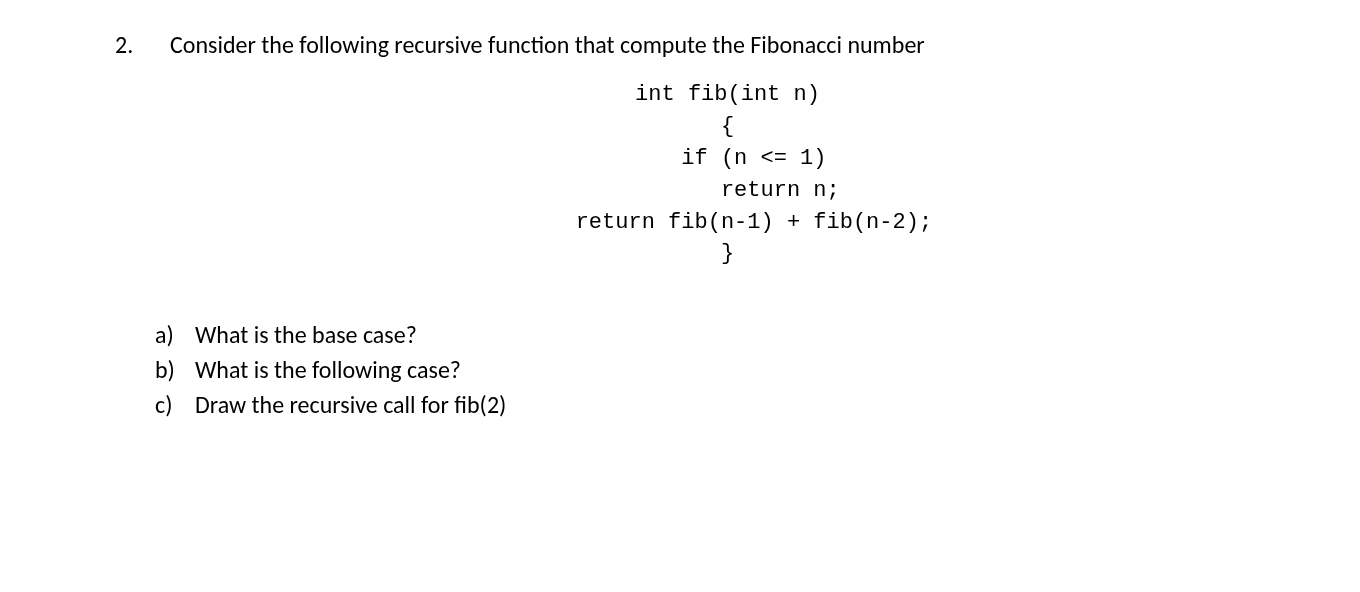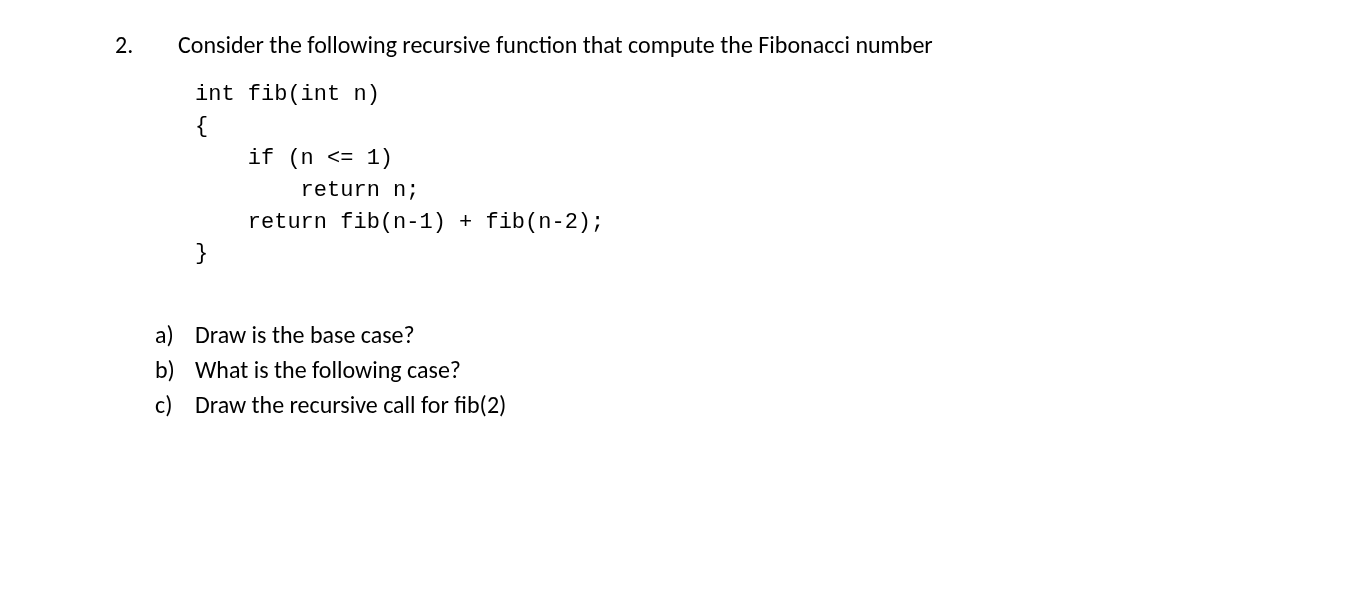--- a/index.html
+++ b/index.html
@@ -21,30 +21,30 @@
       margin-bottom: 20px;
     }
     .question-number {
       width: 55px;
       flex-shrink: 0;
       text-align: left;
       padding-left: 15px;
     }
     .question-text {
       flex: 1;
-      margin-left: 8px;
     }
     .code-block {
       font-family: "Courier New", Courier, monospace;
       font-size: 22px;
       margin-left: 95px;
       margin-top: 12px;
       margin-bottom: 50px;
       line-height: 1.45;
       white-space: pre;
+      text-align: center;
     }
     .subquestions {
       margin-left: 55px;
     }
     .subquestion-line {
       display: flex;
       align-items: flex-start;
       margin-bottom: 6px;
     }
     .subquestion-letter {
@@ -68,21 +68,21 @@
   <div class="code-block"><span>int fib(int n)</span>
 <span>{</span>
 <span>    if (n &lt;= 1)</span>
 <span>        return n;</span>
 <span>    return fib(n-1) + fib(n-2);</span>
 <span>}</span></div>
 
   <div class="subquestions">
     <div class="subquestion-line">
       <div class="subquestion-letter">a)</div>
-      <div class="subquestion-text">Draw is the base case?</div>
+      <div class="subquestion-text">What is the base case?</div>
     </div>
     <div class="subquestion-line">
       <div class="subquestion-letter">b)</div>
       <div class="subquestion-text">What is the following case?</div>
     </div>
     <div class="subquestion-line">
       <div class="subquestion-letter">c)</div>
       <div class="subquestion-text">Draw the recursive call for  fib(2)</div>
     </div>
   </div>

